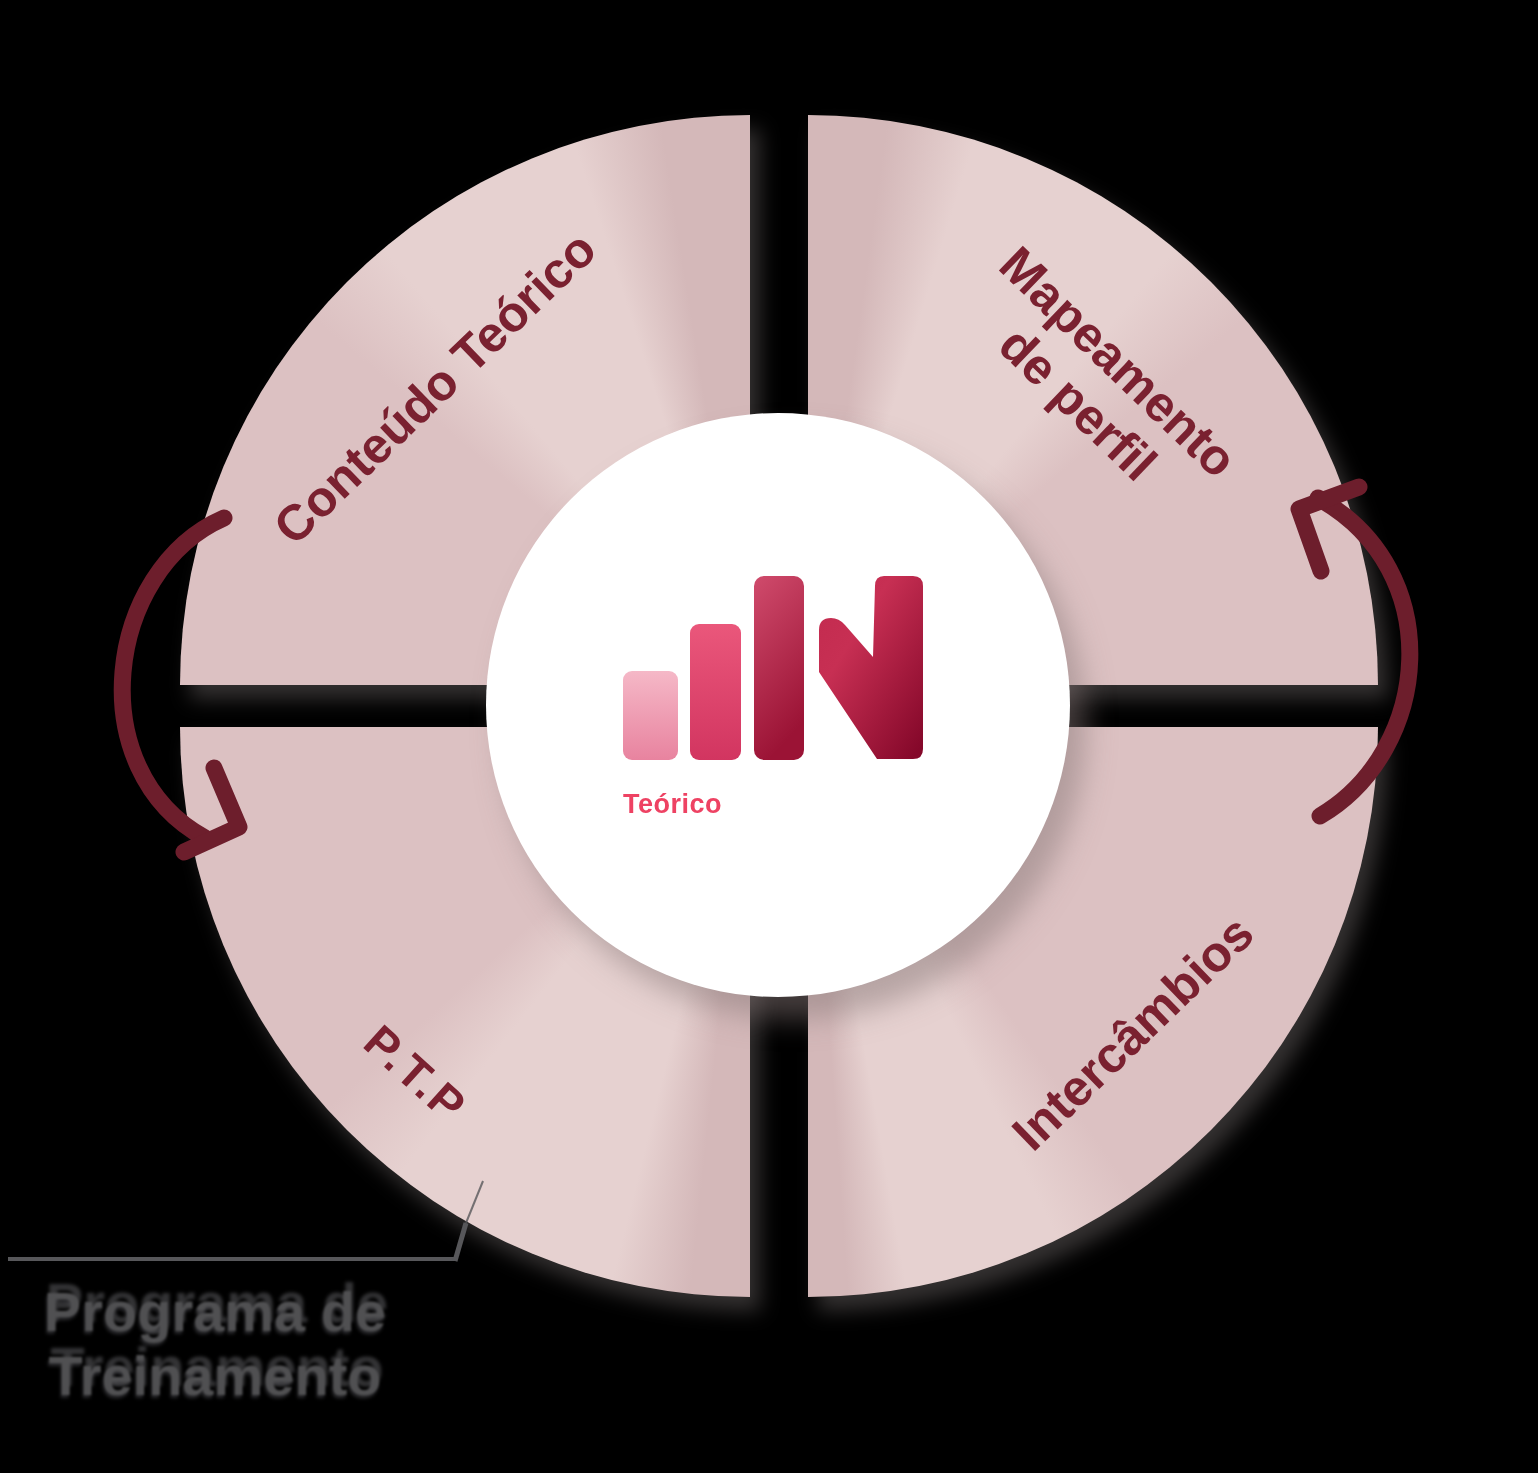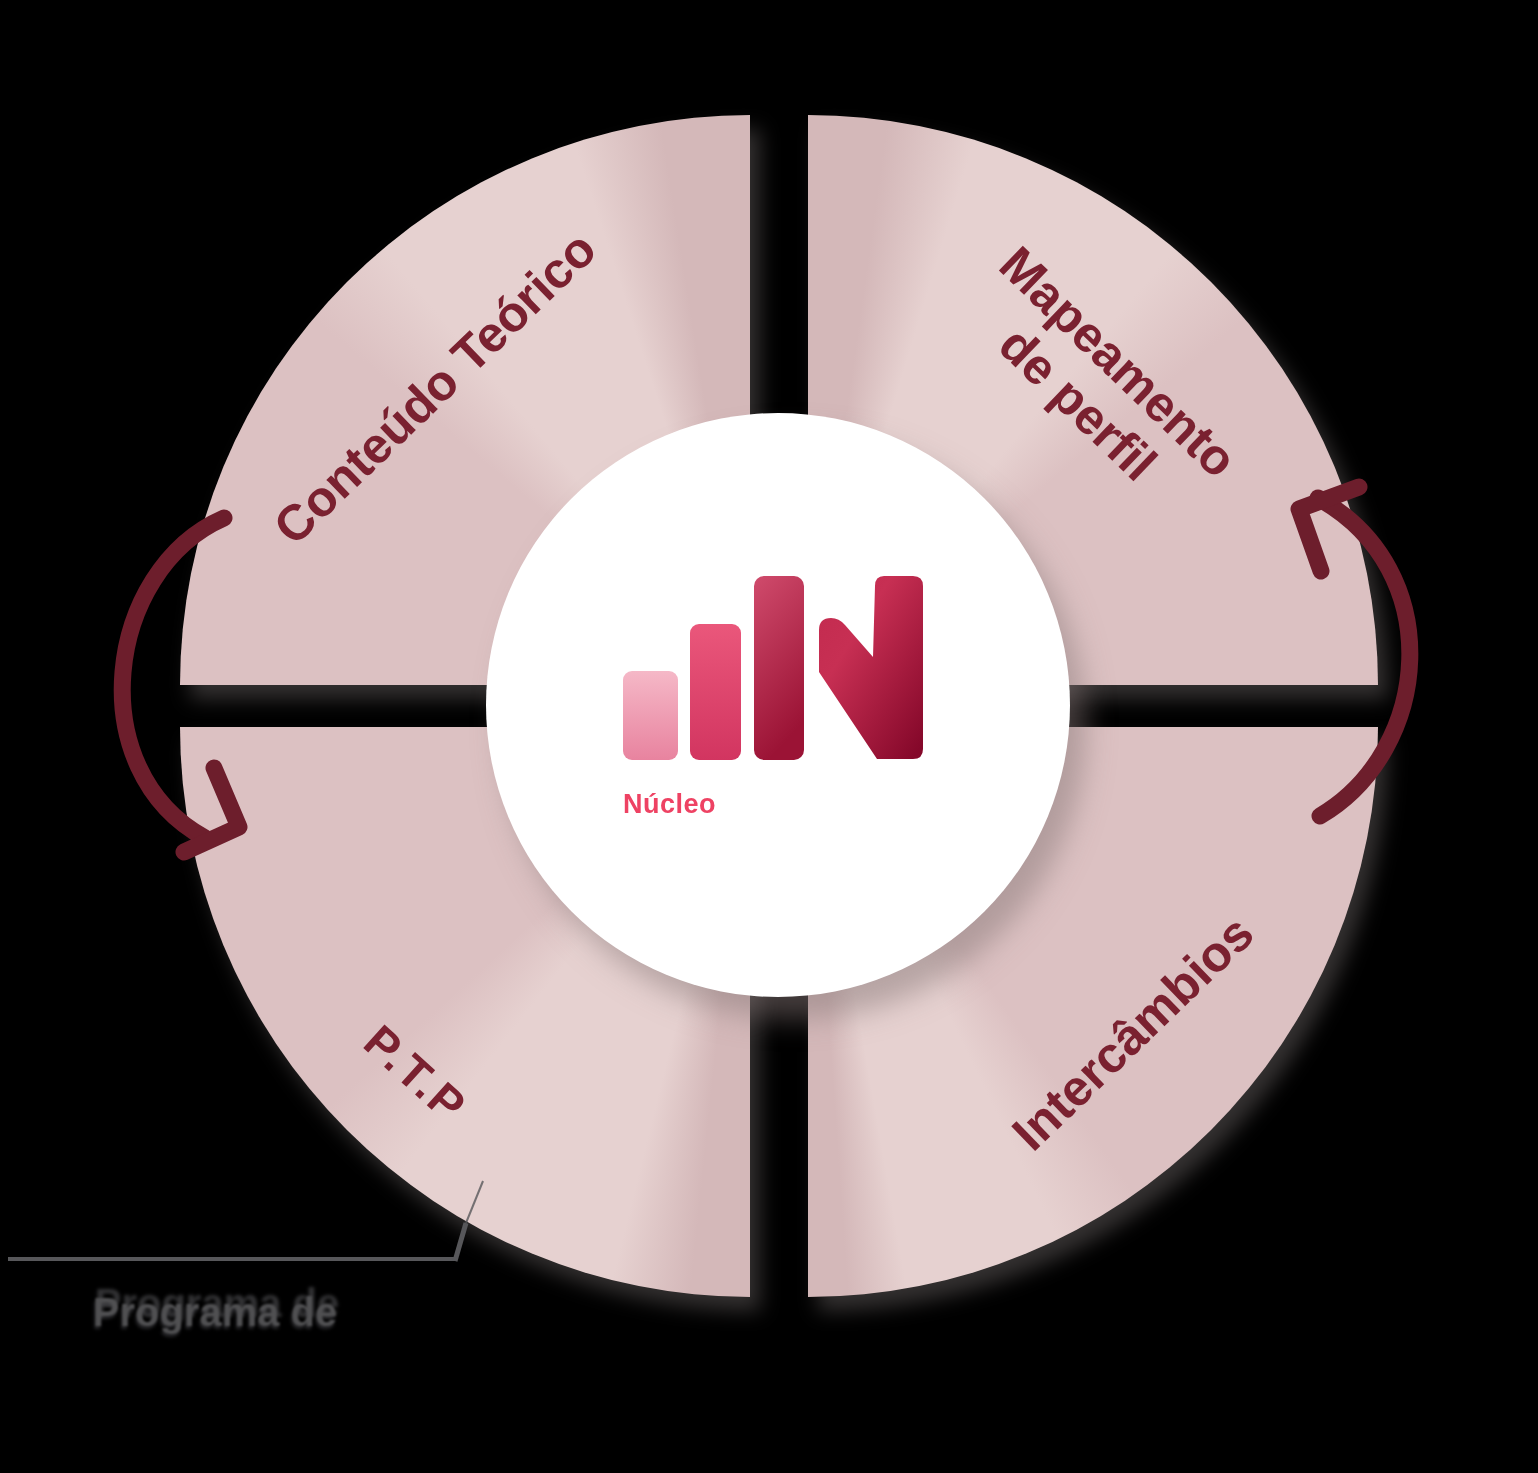--- a/index.html
+++ b/index.html
@@ -61,21 +61,21 @@
     letter-spacing:.5px;margin:0 0 5px 0;line-height:28px;
   }
   .logo-name{
     color:var(--name-color);font-size:41px;font-weight:600;
     line-height:38px;letter-spacing:-.5px;margin:0;
   }
 
   
   .caption{
     position:absolute;left:40px;top:1280px;width:350px;z-index:6;
-    color:var(--caption-color);font-size:40px;font-weight:600;
+    color:var(--caption-color);font-size:56px;font-weight:600;
     line-height:64px;text-align:center;
     filter:blur(.9px);
     text-shadow:2px -9px 3px rgba(95,95,98,.55), -1px 3px 3px rgba(60,60,64,.65);
   }
 
   
   .overlay{position:absolute;left:0;top:0;z-index:8;pointer-events:none;}
   .arrow-stroke{fill:none;stroke:var(--arrow-color);stroke-width:17px;
     stroke-linecap:round;stroke-linejoin:round;}
   .conn{stroke:var(--line-color);fill:none;stroke-linecap:butt;}
@@ -126,21 +126,21 @@
       <rect x="0" y="95" width="55" height="89" rx="9" fill="url(#g1)"></rect>
       <rect x="67" y="48" width="51" height="136" rx="9" fill="url(#g2)"></rect>
       <rect x="131" y="0" width="50" height="184" rx="10" fill="url(#g3)"></rect>
       <path fill="url(#gN)" d="
         M 261,0 L 290,0 Q 300,0 300,10 L 300,173 Q 300,183 290,183 L 254,183
         L 196,96 L 196,54 Q 196,42 208,42 Q 216,42 222,49 L 250,81 L 252,10
         Q 252,0 261,0 Z"></path>
     </svg>
 
     <div class="logo-text">
-      <div class="logo-kicker">Núcleo</div>
+      <div class="logo-kicker">Teórico</div>
     </div>
   </div>
 
   <svg class="overlay" width="1538" height="1473" viewBox="0 0 1538 1473" aria-hidden="true">
     <g>
       <path class="arrow-stroke" d="M 224,518 C 105,570 80,770 205,838"></path>
       <path class="arrow-stroke" d="M 214,768 L 239,827 L 184,852"></path>
     </g>
     <g>
       <path class="arrow-stroke" d="M 1320,816 C 1432,750 1448,570 1318,498"></path>
@@ -148,15 +148,16 @@
     </g>
     <g>
       <line class="conn" x1="8" y1="1259" x2="455" y2="1259" stroke-width="4"></line>
       <line class="conn" x1="455" y1="1261" x2="466" y2="1223" stroke-width="5"></line>
       <line class="conn" x1="466" y1="1223" x2="483" y2="1181" stroke-width="2" opacity=".8"></line>
     </g>
   </svg>
 
   <div class="caption">
     <div>Programa de</div>
+    <div>Treinamento</div>
   </div>
 
 </div>
 
 </body></html>

